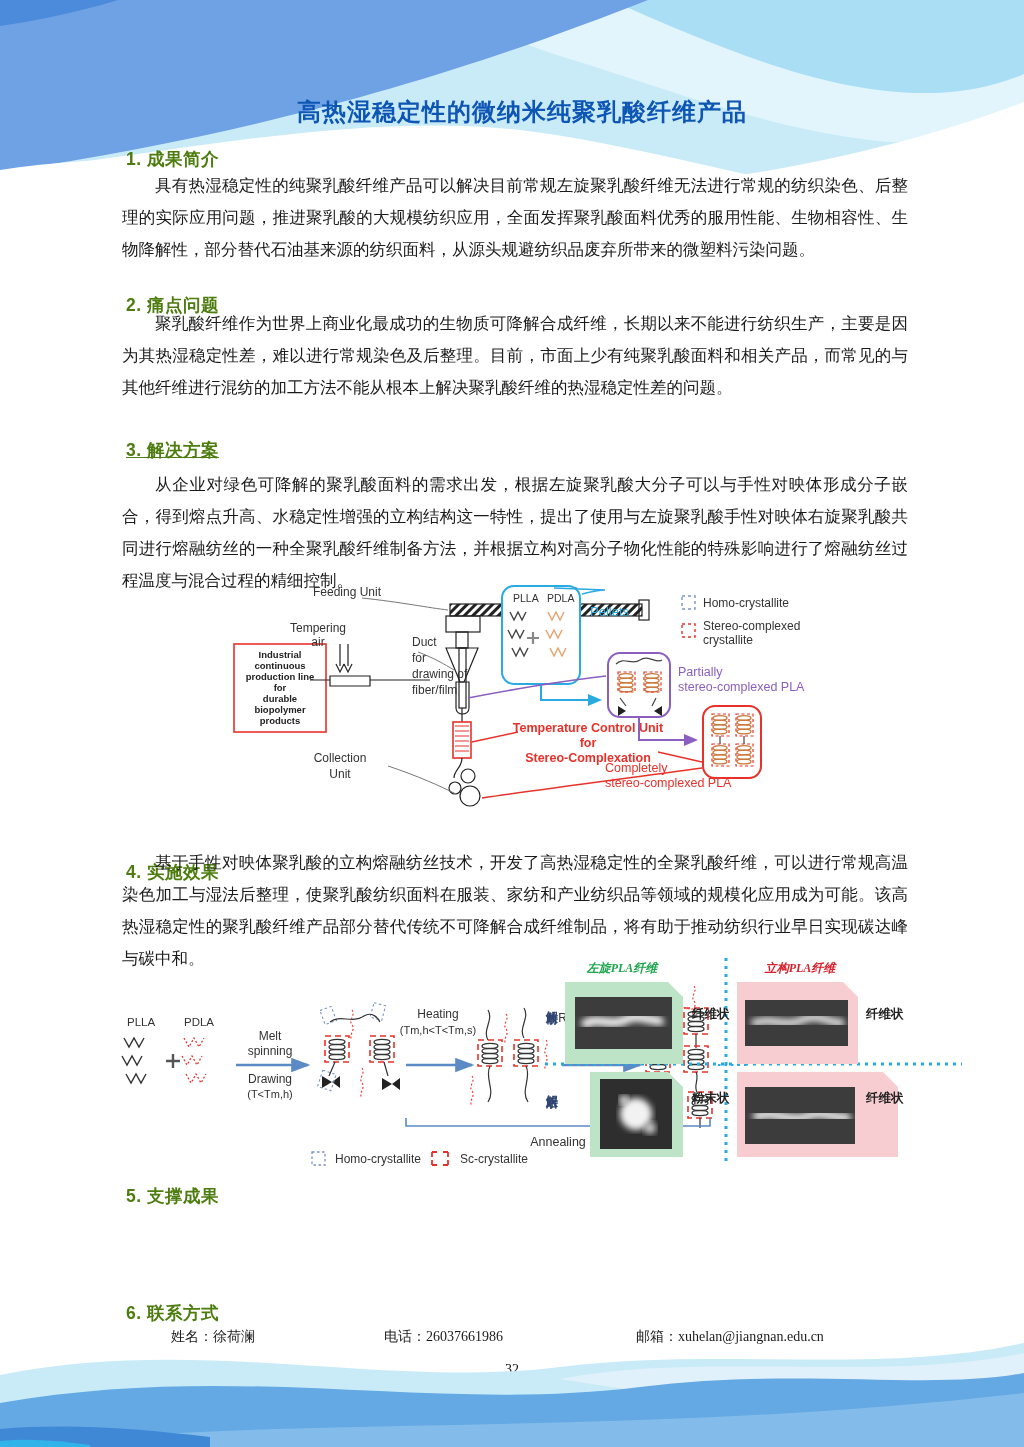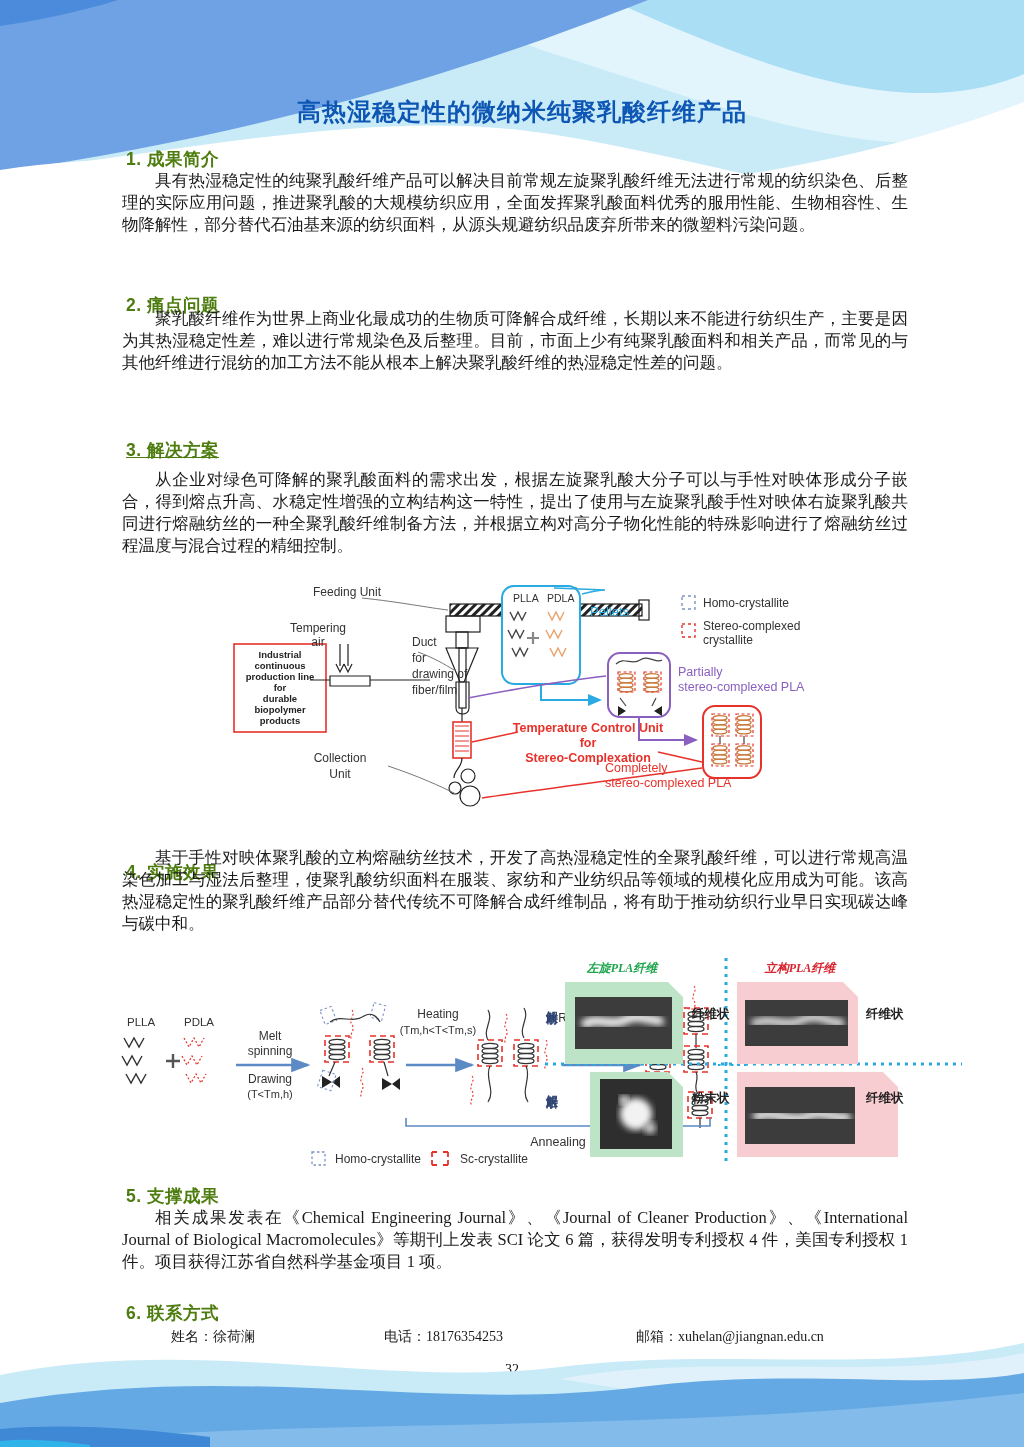--- a/index.html
+++ b/index.html
@@ -17,21 +17,21 @@
     font-family:"Liberation Sans","DejaVu Sans",sans-serif;
     font-weight:bold;font-size:24px;color:#0e56b4;letter-spacing:1px;margin:10px;
   }
   .sec-heading{
     position:absolute;left:122px;
     font-family:"Liberation Sans","DejaVu Sans",sans-serif;
     font-weight:bold;font-size:17.5px;color:#4d7c0f;margin:4px;letter-spacing:.5px;
   }
   .sec-body{
     position:absolute;left:122px;width:786px;margin:0;
-    font-size:16.5px;line-height:22px;text-align:justify;text-indent:2em;
+    font-size:16.5px;line-height:32px;text-align:justify;text-indent:2em;
   }
   .fig{position:absolute;}
   .contact-row{position:absolute;left:16px;top:1328px;width:1024px;height:30px;font-size:14px;}
   .contact-item{position:absolute;top:0;}
   .c-name{left:155px;} .c-phone{left:368px;} .c-email{left:620px;}
   .page-number{
     position:absolute;top:1362px;left:0;width:100%;text-align:center;
     font-size:14px;color:#111;
   }
   svg text{font-family:"Liberation Sans","DejaVu Sans",sans-serif;}
@@ -346,30 +346,29 @@
       <text x="592" y="152" font-size="12.5" class="fig2-cn" fill="#222">粉末状</text>
 
       <path d="M637,122 H783 L798,137 V207 H637 Z" fill="#f8cdd1"></path>
       <rect x="645" y="137" width="110" height="57" fill="#3c3c3c"></rect>
       <path d="M654,168 c18,-10 36,6 54,-2 c16,-7 32,6 42,0" stroke="#e4e4e4" stroke-width="9" fill="none" filter="url(#blur1)"></path>
       <text x="766" y="152" font-size="12.5" class="fig2-cn" fill="#222">纤维状</text>
     </g>
   </svg>
 
   <h2 class="sec-heading" style="top:1180px;">5. 支撑成果</h2>
-  <p class="sec-body" style="top:1207px;">相关成果发表在《Chemical Engineering Journal》、《Journal of Cleaner Production》、《International Journal of Biological Macromolecules》等期刊上发表 SCI 论文 6 篇，获得发明专利授权 4 件，美国专利授权 1 件。项目获得江苏省自然科学基金项目 1 项。</p>
 
   <h2 class="sec-heading" style="top:1297px;">6. 联系方式</h2>
 
   <div class="contact-row">
     <span class="contact-item c-name">
       <span>姓名：</span><span>徐荷澜</span>
     </span>
     <span class="contact-item c-phone">
-      <span>电话：</span><span>18176354253</span>
+      <span>电话：</span><span>26037661986</span>
     </span>
     <span class="contact-item c-email">
       <span>邮箱：</span><span>xuhelan@jiangnan.edu.cn</span>
     </span>
   </div>
 
   <div class="page-number">32</div>
 
   <svg class="ftr-waves" width="1024" height="130" viewBox="0 0 1024 130">
     <path d="M0,58 C200,18 380,72 560,50 C720,30 880,58 1024,26 V130 H0 Z" fill="#c9ebf8"></path>

